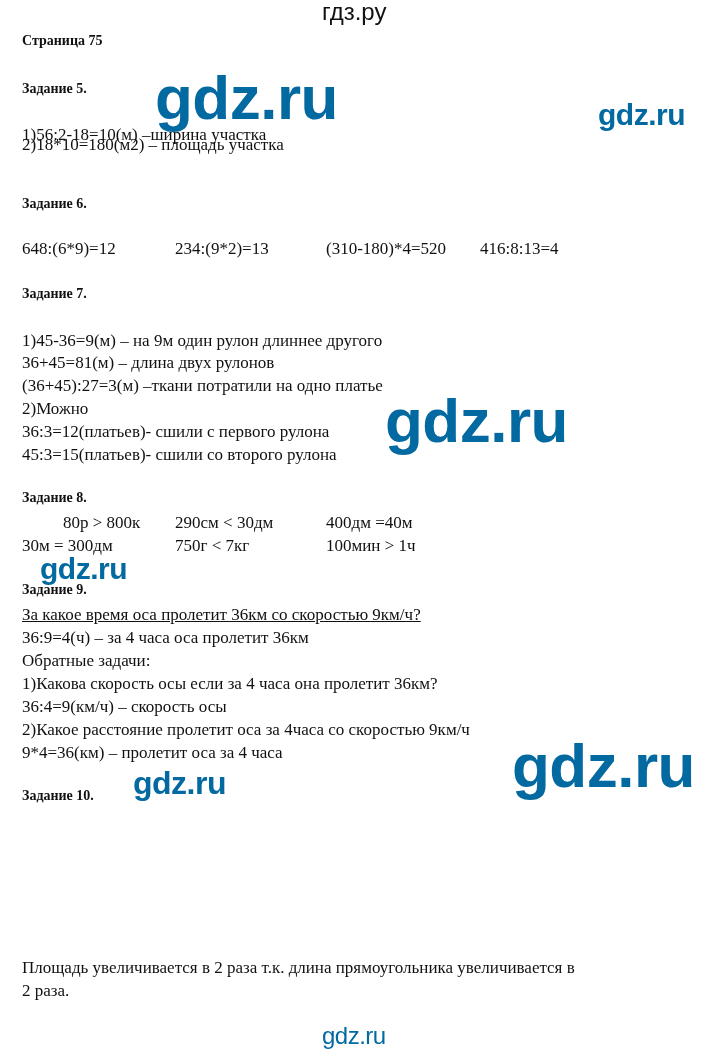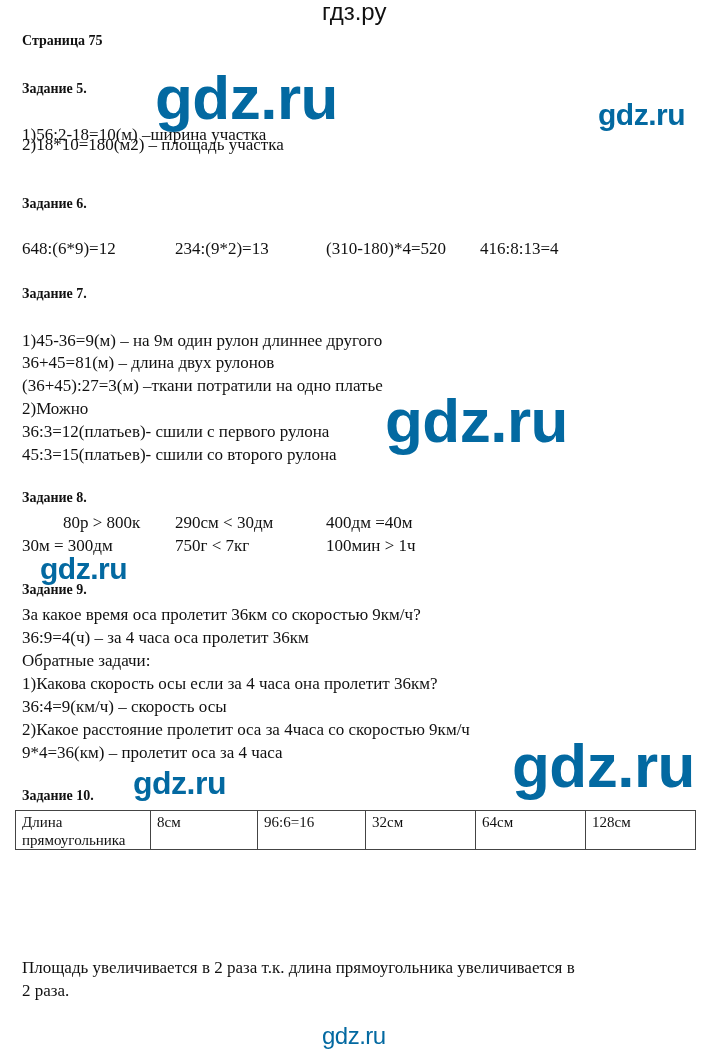--- a/index.html
+++ b/index.html
@@ -42,47 +42,39 @@
 
 <div class="abs h" style="left:22px; top:490px;">Задание 8.</div>
 <div class="line" style="top:513px; left:22px;margin-left:41px;">80р &gt; 800к</div>
 <div class="line" style="top:513px; left:175px;">290см &lt; 30дм</div>
 <div class="line" style="top:513px; left:326px;">400дм =40м</div>
 <div class="line" style="top:536px; left:22px;">30м = 300дм</div>
 <div class="line" style="top:536px; left:175px;">750г &lt; 7кг</div>
 <div class="line" style="top:536px; left:326px;">100мин &gt; 1ч</div>
 
 <div class="abs h" style="left:22px; top:582px;">Задание 9.</div>
-<div class="line" style="top:605px;">За какое время оса пролетит 36км со скоростью 9км/ч?</div>
+<div class="line" style="top:605px;text-decoration:underline;">За какое время оса пролетит 36км со скоростью 9км/ч?</div>
 <div class="line" style="top:628px;">36:9=4(ч) – за 4 часа оса пролетит 36км</div>
 <div class="line" style="top:651px;">Обратные задачи:</div>
 <div class="line" style="top:674px;">1)Какова скорость осы если за 4 часа она пролетит 36км?</div>
 <div class="line" style="top:697px;">36:4=9(км/ч) – скорость осы</div>
 <div class="line" style="top:720px;">2)Какое расстояние пролетит оса за 4часа со скоростью 9км/ч</div>
 <div class="line" style="top:743px;">9*4=36(км) – пролетит оса за 4 часа</div>
 
 <div class="abs h" style="left:22px; top:788px;font-family:Liberation Serif, serif;">Задание 10.</div>
 <table class="grid">
   <colgroup>
     <col style="width:135px">
       <col style="width:107px">
       <col style="width:108px">
       <col style="width:110px">
       <col style="width:110px">
       <col style="width:110px">
   </colgroup>
   <tbody>
-      <tr>
-    <td>Длина прямоугольника</td>
-    <td>8см</td>
-    <td>96:6=16</td>
-    <td>32см</td>
-    <td>64см</td>
-    <td>128см</td>
-  </tr>
 </tbody>
   </table>
 
 <div class="line" style="top:958px;">Площадь увеличивается в 2 раза т.к. длина прямоугольника увеличивается в</div>
 <div class="line" style="top:981px;">2 раза.</div>
 
 <div class="abs wm" style="left:155px; top:62px; font-size:62px;">gdz.ru</div>
 <div class="abs wm" style="left:598px; top:98px; font-size:30px;">gdz.ru</div>
 <div class="abs wm" style="left:385px; top:385px; font-size:62px;">gdz.ru</div>
 <div class="abs wm" style="left:40px; top:552px; font-size:30px;">gdz.ru</div>

